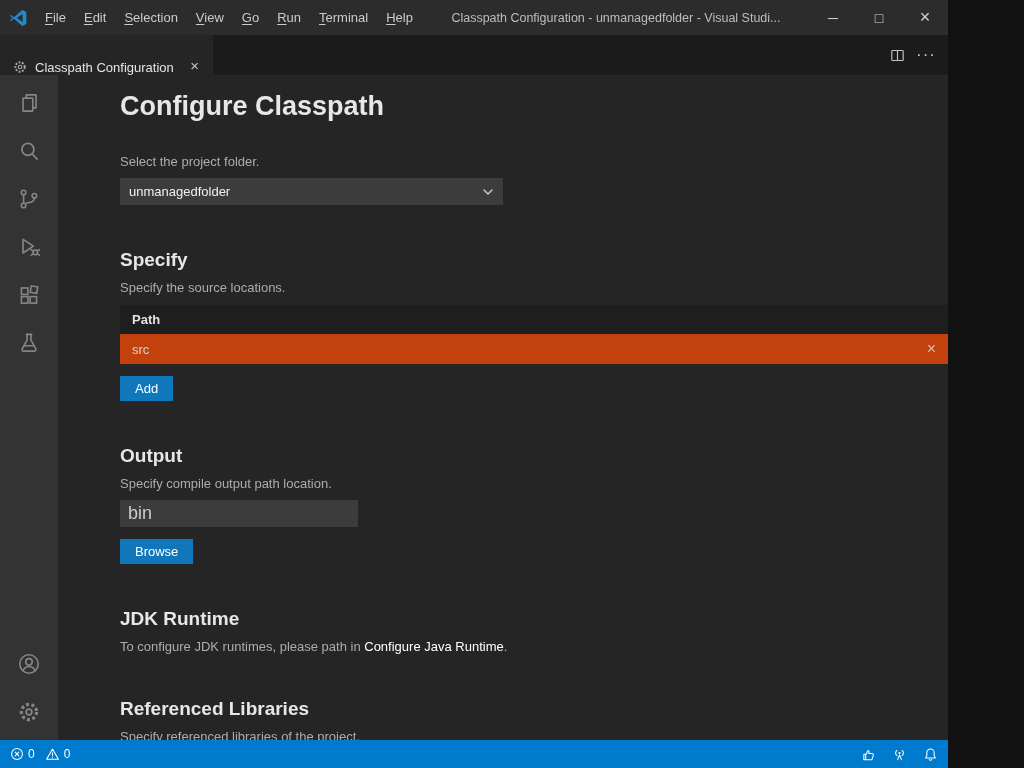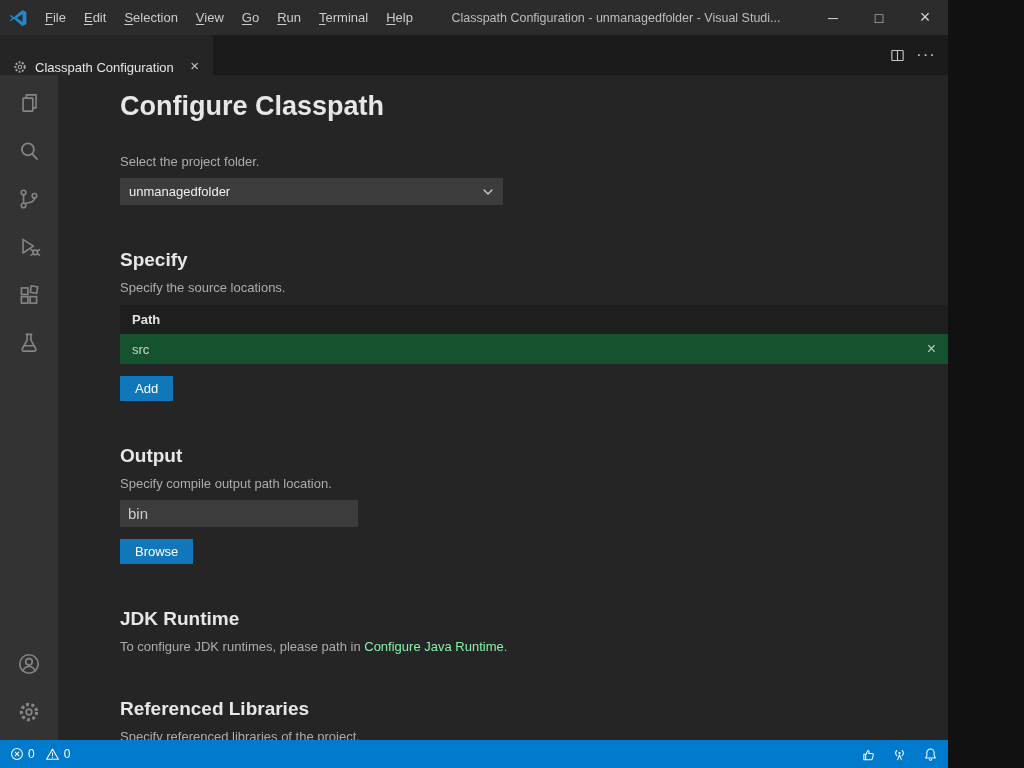--- a/index.html
+++ b/index.html
@@ -41,28 +41,28 @@
   .page-title{ margin-top:14px; font-size:27px; font-weight:600; color:#e7e7e7; }
   .field-label{ margin-top:32px; font-size:13px; color:#acacac; }
   .dropdown{ margin-top:9px; width:383px; height:27px; background:#3c3c3c;
     display:flex; align-items:center; justify-content:space-between;
     padding:0 8px 0 9px; color:#f0f0f0; font-size:13px; }
   .section-title{ margin-top:44px; font-size:19px; font-weight:700; color:#e7e7e7; }
   .section-desc{ margin-top:9px; font-size:13px; color:#acacac; }
   .table{ margin-top:10px; width:828px; }
   .thead{ height:29px; background:#1e1e1f; display:flex; align-items:center;
     padding:0 12px; font-weight:700; color:#e2e2e2; font-size:13px; }
-  .trow{ height:30px; background:#14532d; display:flex; align-items:center;
+  .trow{ height:30px; background:#c2410c; display:flex; align-items:center;
     justify-content:space-between; padding:0 12px; font-size:13px; color:#d4d4d4;gap:28px; }
   .row-close{ color:#c5c5c5; font-size:16px; line-height:16px; }
   .btn{ margin-top:12px; display:inline-block; background:#1177bb; color:#ffffff;
     font-size:13px; padding:5px 15px; border:none; font-family:inherit; cursor:pointer; }
   .text-input{ margin-top:9px; display:block; width:238px; height:27px; background:#3c3c3c;
-    border:none; outline:none; color:#cccccc; font-size:15px; padding:0 8px; font-family:inherit; }
-  .inline-link{ color:#86efac; text-decoration:none; }
+    border:none; outline:none; color:#cccccc; font-size:18px; padding:0 8px; font-family:inherit; }
+  .inline-link{ color:#ffffff; text-decoration:none; }
   
   .statusbar{ flex:0 0 28px; background:#007acc; color:#ffffff; display:flex;
     align-items:center; justify-content:space-between; padding:0 10px; font-size:12px; }
   .sb-left{ display:flex; align-items:center; gap:10px; height:100%; }
   .sb-item{ display:flex; align-items:center; gap:4px; height:100%; }
   .sb-right{ display:flex; align-items:center; gap:16px; height:100%; }
   svg{ display:block; }
 </style>
 </head>
 <body>

